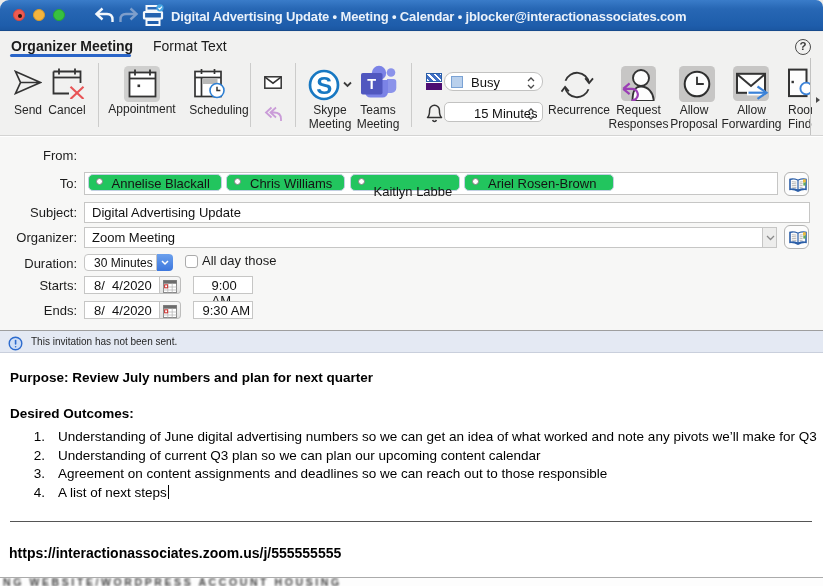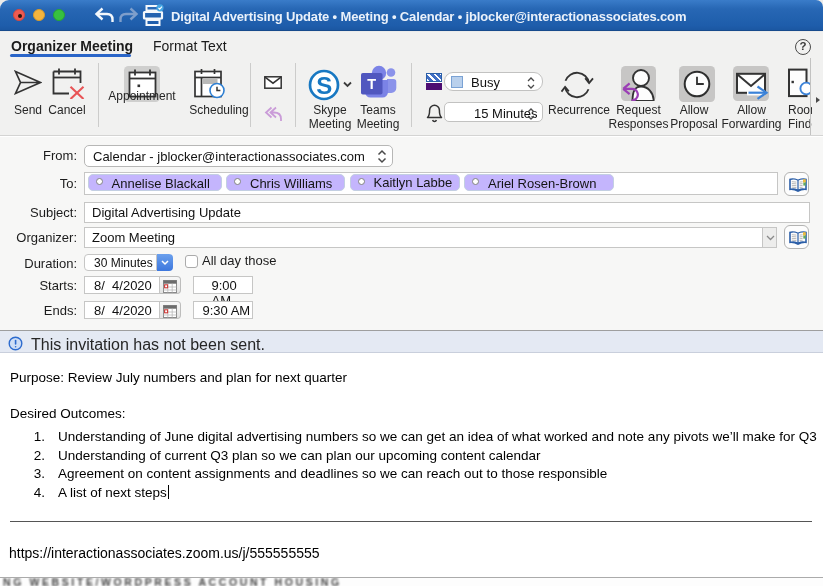--- a/index.html
+++ b/index.html
@@ -30,30 +30,30 @@
 
 #ribbon { position:absolute; left:0; top:58px; width:823px; height:78px; background:#f1f1f0; border-bottom:1px solid #d4d4d3; }
 .rlabel { position:absolute; font-size:12px; color:#262626; text-align:center; white-space:nowrap; line-height:13.5px; }
 .rsep { position:absolute; top:5px; width:1px; height:64px; background:#cccccb; }
 .graybtn { position:absolute; background:#c7c6c5; border-radius:4.5px; }
 
 
 #form { position:absolute; left:0; top:137px; width:823px; height:193px; background:#f7f7f6; }
 .flabel { position:absolute; right:746px; font-size:13px; color:#1c1c1c; white-space:nowrap; }
 .inbox { position:absolute; background:#fff; border:1px solid #c6c6c5; font-size:13px; color:#111; }
-.pill { position:absolute; top:3px; height:17px; border:1px solid #c3cfe2; border-radius:5px; background:#c4b5fd; font-size:13px; color:#141414; }
+.pill { position:absolute; top:3px; height:17px; border:1px solid #c3cfe2; border-radius:5px; background:#22c55e; font-size:13px; color:#141414; }
 .pillc { position:absolute; left:7px; top:3.5px; width:7px; height:7px; border:1.6px solid #828282; border-radius:50%; background:#fff; }
 .bookbtn { position:absolute; left:784px; width:25px; height:24px; background:#fdfdfd; border:1px solid #b4b4b3; border-radius:6px; }
 
 
 #infobar { position:absolute; left:0; top:330px; width:823px; height:23px; background:#e4e9f3; border-top:1px solid #9e9e9e; border-bottom:1px solid #c9cfdc; }
 
 
 #msg { position:absolute; left:0; top:354px; width:823px; height:223px; background:#fff; color:#000; font-size:13.5px; }
-.bline { position:absolute; left:10px; white-space:nowrap; }
+.bline { position:absolute; left:10px; white-space:nowrap;font-weight:bold; }
 .num { position:absolute; width:35px; text-align:right; }
 .itxt { position:absolute; left:58px; white-space:nowrap; }
 
 
 #bstrip { position:absolute; left:0; top:577px; width:823px; height:9px; background:#fdfdfd; border-top:1px solid #ababab; overflow:hidden; }
 #bstrip span { position:absolute; left:3px; top:-2px; font-size:10.5px; font-weight:bold; color:#414141; letter-spacing:2.6px; filter:blur(0.85px); white-space:nowrap; }
 </style>
 </head>
 <body>
 <div id="win">
@@ -106,21 +106,21 @@
     <div class="rsep" style="left:98px"></div>
 
     <div class="graybtn" style="left:124px;top:8px;width:36px;height:36px;background:#cfcfce"></div>
     <svg class="abs" style="left:128px;top:11px" width="29" height="30" viewBox="0 0 29 30">
       <rect x="1.5" y="3.5" width="26" height="24" fill="#fff" stroke="#333" stroke-width="1.8"></rect>
       <line x1="1.5" y1="9.5" x2="27.5" y2="9.5" stroke="#333" stroke-width="1.8"></line>
       <line x1="7" y1="0.5" x2="7" y2="6.5" stroke="#333" stroke-width="1.8"></line>
       <line x1="22" y1="0.5" x2="22" y2="6.5" stroke="#333" stroke-width="1.8"></line>
       <rect x="9.5" y="15.5" width="2.6" height="2.6" fill="#333"></rect>
     </svg>
-    <div class="rlabel" style="left:104px;top:32px;width:76px">Appointment</div>
+    <div class="rlabel" style="left:104px;top:45px;width:76px">Appointment</div>
 
     <svg class="abs" style="left:194px;top:11px" width="32" height="31" viewBox="0 0 32 31">
       <rect x="1" y="2.5" width="26" height="25" fill="#fff" stroke="#333" stroke-width="1.7"></rect>
       <line x1="1" y1="8.5" x2="27" y2="8.5" stroke="#333" stroke-width="1.7"></line>
       <line x1="7.5" y1="0" x2="7.5" y2="5" stroke="#333" stroke-width="1.7"></line>
       <line x1="20.5" y1="0" x2="20.5" y2="5" stroke="#333" stroke-width="1.7"></line>
       <line x1="7.5" y1="8.5" x2="7.5" y2="27.5" stroke="#333" stroke-width="1.7"></line>
       <rect x="8.5" y="10" width="15" height="5" fill="#b9b9b8"></rect>
       <circle cx="23" cy="21.5" r="7" fill="#fff" stroke="#2d7fd3" stroke-width="1.6"></circle>
       <path d="M23 17.8 V21.5 H26.4" fill="none" stroke="#333" stroke-width="1.5"></path>
@@ -221,40 +221,34 @@
     </div>
     <div class="abs" style="left:788px;top:46px;width:24px;height:30px;overflow:hidden">
       <div class="rlabel" style="left:0;top:0;width:45px;text-align:left">Room<br>Finder</div>
     </div>
     <div class="abs" style="left:810px;top:0;width:1px;height:77px;background:#c2c2c1"></div>
     <div class="abs" style="left:815.5px;top:39px;width:0;height:0;border-top:3.2px solid transparent;border-bottom:3.2px solid transparent;border-left:4.8px solid #4a4a4a;"></div>
   </div>
 
   <div id="form">
     <div class="flabel" style="top:11px">From:</div>
-    <div class="inbox" style="left:84px;top:8px;width:309px;height:22px;border-radius:5px;border-color:#b7b7b6">
-      <span style="position:absolute;left:8px;top:3px">Calendar - jblocker@interactionassociates.com</span>
-      <svg style="position:absolute;right:5px;top:3px" width="10" height="15" viewBox="0 0 10 15">
-        <path d="M1.5 5.5 L5 2 L8.5 5.5 M1.5 9.5 L5 13 L8.5 9.5" fill="none" stroke="#4a4a4a" stroke-width="1.5"></path>
-      </svg>
-    </div>
 
     <div class="flabel" style="top:39px">To:</div>
     <div class="inbox" style="left:84px;top:35px;width:694px;height:23px"></div>
     <div class="pill" style="left:87.5px;top:36.5px;width:134px">
         <span class="pillc"></span>
         <span style="position:absolute;left:23px;top:1.5px">Annelise Blackall</span>
       </div>
     <div class="pill" style="left:226px;top:36.5px;width:119px">
         <span class="pillc"></span>
         <span style="position:absolute;left:23px;top:1.5px">Chris Williams</span>
       </div>
     <div class="pill" style="left:349.5px;top:36.5px;width:110px">
         <span class="pillc"></span>
-        <span style="position:absolute;left:23px;top:0">Kaitlyn Labbe</span>
+        <span style="position:absolute;left:23px;top:9px">Kaitlyn Labbe</span>
       </div>
     <div class="pill" style="left:464px;top:36.5px;width:150px">
         <span class="pillc"></span>
         <span style="position:absolute;left:23px;top:1.5px">Ariel Rosen-Brown</span>
       </div>
     <div class="bookbtn" style="top:35px">
       <svg style="position:absolute;left:2.5px;top:3px" width="20" height="17" viewBox="0 0 20 17">
         <path d="M1.2 2.8 Q5.5 1.6 10 3.6 Q14.5 1.6 18.8 2.8 V14.2 Q14.5 13.4 10 16 Q5.5 13.4 1.2 14.2 Z" fill="#2b5ea7"></path>
         <path d="M2.8 3.9 Q6.3 2.8 9.4 4.6 V13.2 Q6.3 11.9 2.8 12.6 Z" fill="#fdfdfd"></path>
         <path d="M17.2 3.9 Q13.7 2.8 10.6 4.6 V13.2 Q13.7 11.9 17.2 12.6 Z" fill="#fdfdfd"></path>
@@ -361,21 +355,21 @@
       <span style="position:absolute;left:9px;top:1.5px">9:30 AM</span>
     </div>
   </div>
 
   <div id="infobar">
     <svg style="position:absolute;left:8px;top:4.5px" width="15" height="15" viewBox="0 0 15 15">
       <circle cx="7.5" cy="7.5" r="6.3" fill="#cfdef5" stroke="#2d6bce" stroke-width="1.4"></circle>
       <rect x="6.8" y="3.8" width="1.6" height="5" rx="0.8" fill="#2d6bce"></rect>
       <rect x="6.8" y="10" width="1.6" height="1.6" rx="0.8" fill="#2d6bce"></rect>
     </svg>
-    <span style="position:absolute;left:31px;top:4.5px;font-size:16px;color:#262626">This invitation has not been sent.</span>
+    <span style="position:absolute;left:31px;top:4.5px;font-size:10px;color:#262626">This invitation has not been sent.</span>
   </div>
 
   <div id="msg">
     <div class="bline" style="top:15.5px">Purpose: Review July numbers and plan for next quarter</div>
     <div class="bline" style="top:52px">Desired Outcomes:</div>
     <div class="num" style="left:10px;top:75px">1.</div>
     <div class="itxt" style="top:75px">Understanding of June digital advertising numbers so we can get an idea of what worked and note any pivots we’ll make for Q3</div>
     <div class="num" style="left:10px;top:93.7px">2.</div>
     <div class="itxt" style="top:93.7px">Understanding of current Q3 plan so we can plan our upcoming content calendar</div>
     <div class="num" style="left:10px;top:112.3px">3.</div>

